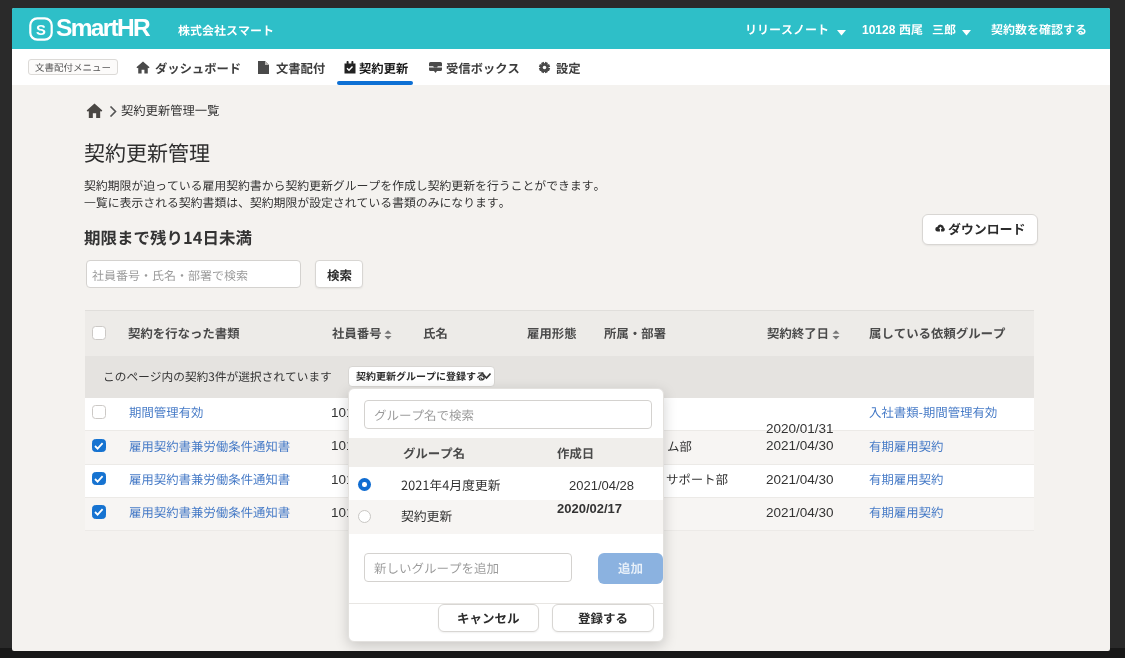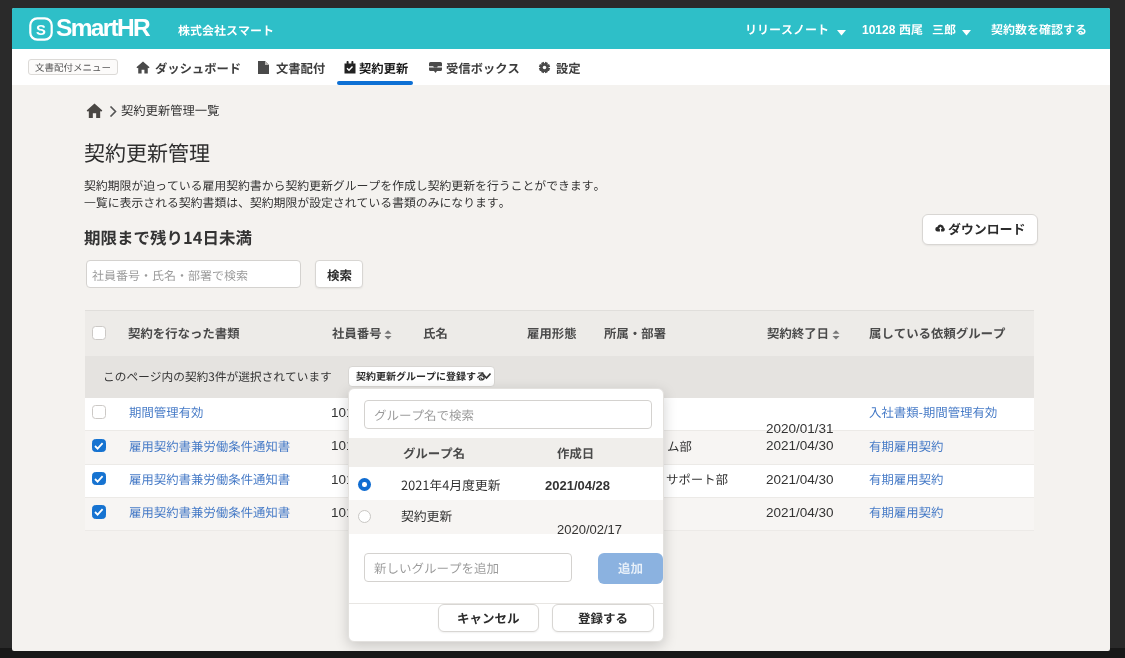--- a/index.html
+++ b/index.html
@@ -850,32 +850,32 @@
           <use href="#qdy" x="1110"></use>
           <use href="#qdA" x="1665"></use>
           <use href="#qdB" x="2220"></use>
           <use href="#qdC" x="3220"></use>
           <use href="#qdD" x="3775"></use>
           <use href="#qdE" x="4775"></use>
           <use href="#qX" x="5775"></use>
           <use href="#qY" x="6775"></use>
         </g>
       </svg>
-      <div class="lat" style="left:196px;top:90.0px;font-size:13px;line-height:13px;font-weight:bold;color:#333">2021/04/28</div>
+      <div class="lat" style="left:220px;top:90.0px;font-size:13px;line-height:13px;font-weight:normal;color:#333">2021/04/28</div>
       <div style="position:absolute;left:0;top:111px;width:316px;height:34px;background:#f7f5f3"></div>
       <div class="radio" style="left:9px;top:121px"></div>
       <svg class="t" style="left:52px;top:132.4px">
         <g transform="scale(0.01280,-0.01280)" fill="#333">
           <use href="#qV" x="0"></use>
           <use href="#qW" x="1000"></use>
           <use href="#qX" x="2000"></use>
           <use href="#qY" x="3000"></use>
         </g>
       </svg>
-      <div class="lat" style="left:208px;top:134px;font-size:13px;line-height:13px;font-weight:normal;color:#333">2020/02/17</div>
+      <div class="lat" style="left:208px;top:113px;font-size:13px;line-height:13px;font-weight:bold;color:#333">2020/02/17</div>
       <div class="inp" style="left:15px;top:164px;width:208px;height:29px;border-radius:4px"></div>
       <svg class="t" style="left:25px;top:184.4px">
         <g transform="scale(0.01250,-0.01250)" fill="#9a9a9a">
           <use href="#qY" x="0"></use>
           <use href="#qbv" x="1000"></use>
           <use href="#qbj" x="2000"></use>
           <use href="#qbp" x="3000"></use>
           <use href="#qbq" x="4000"></use>
           <use href="#qD" x="5000"></use>
           <use href="#qbr" x="6000"></use>

